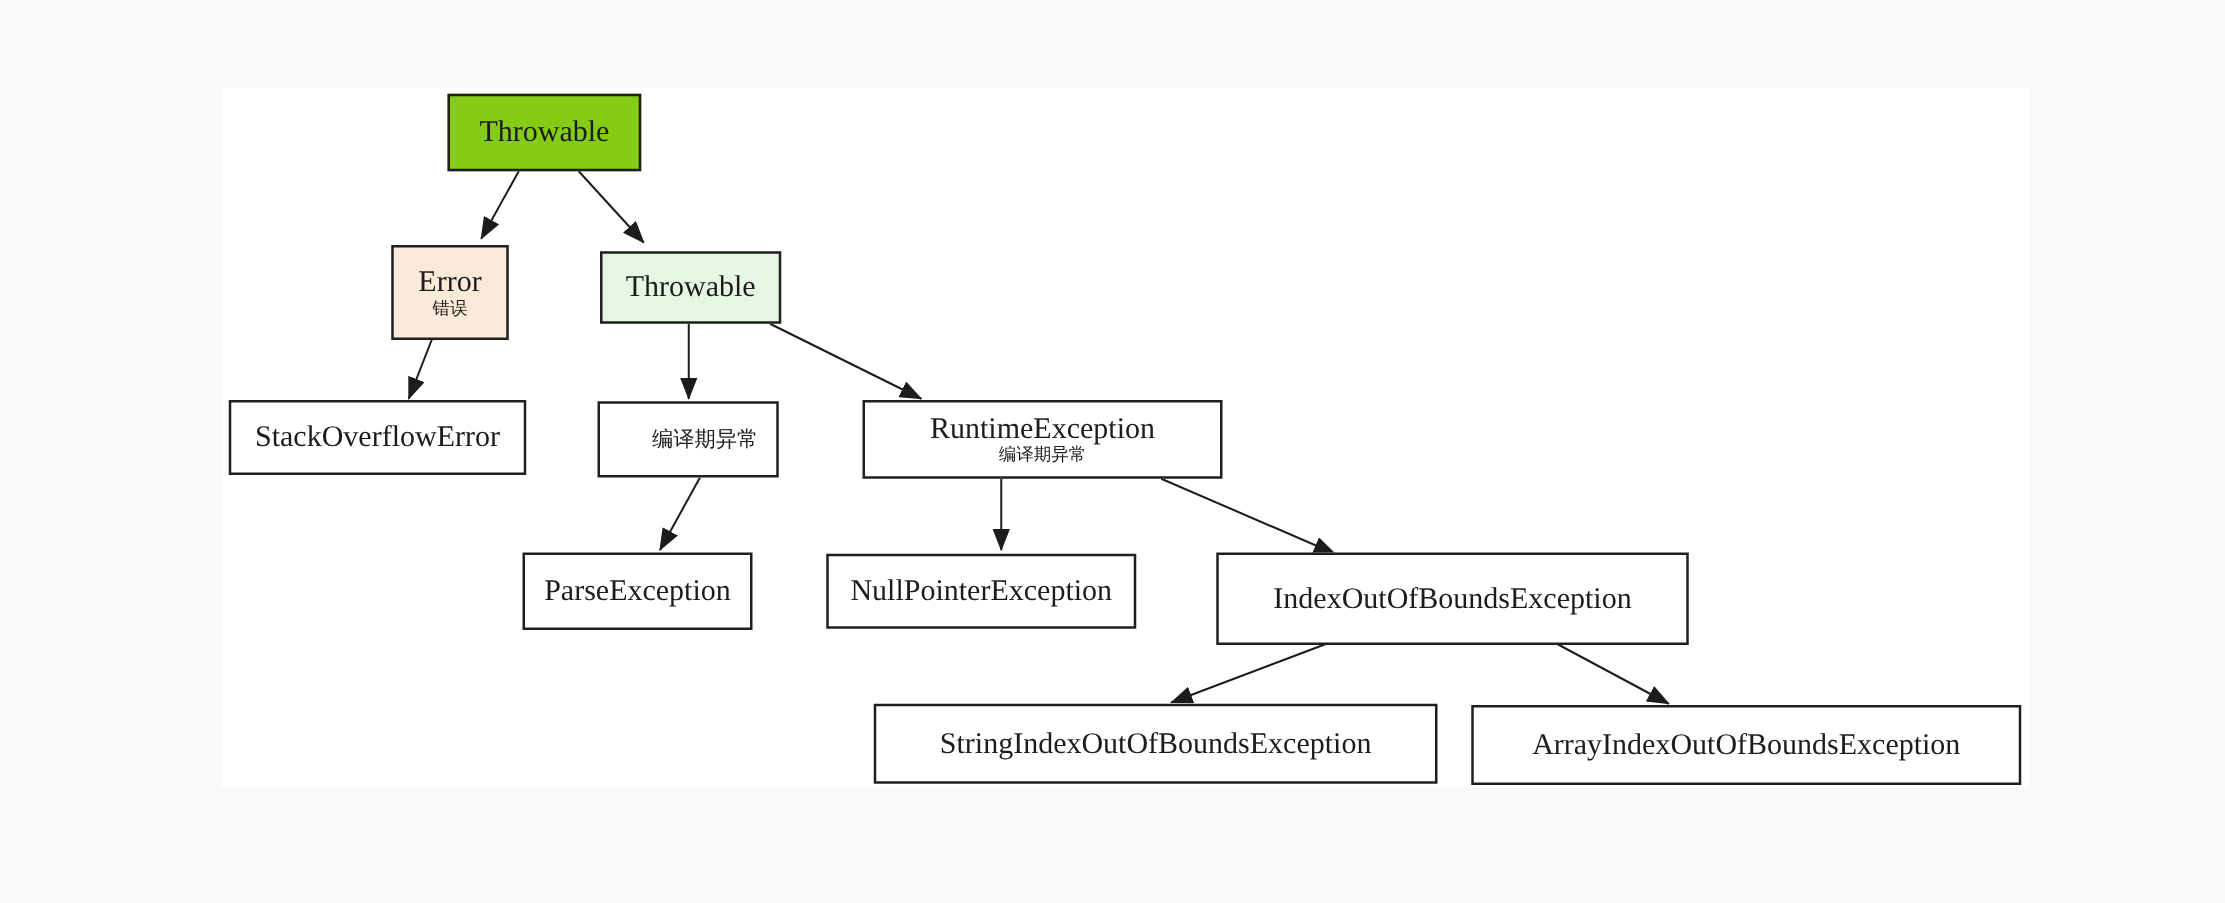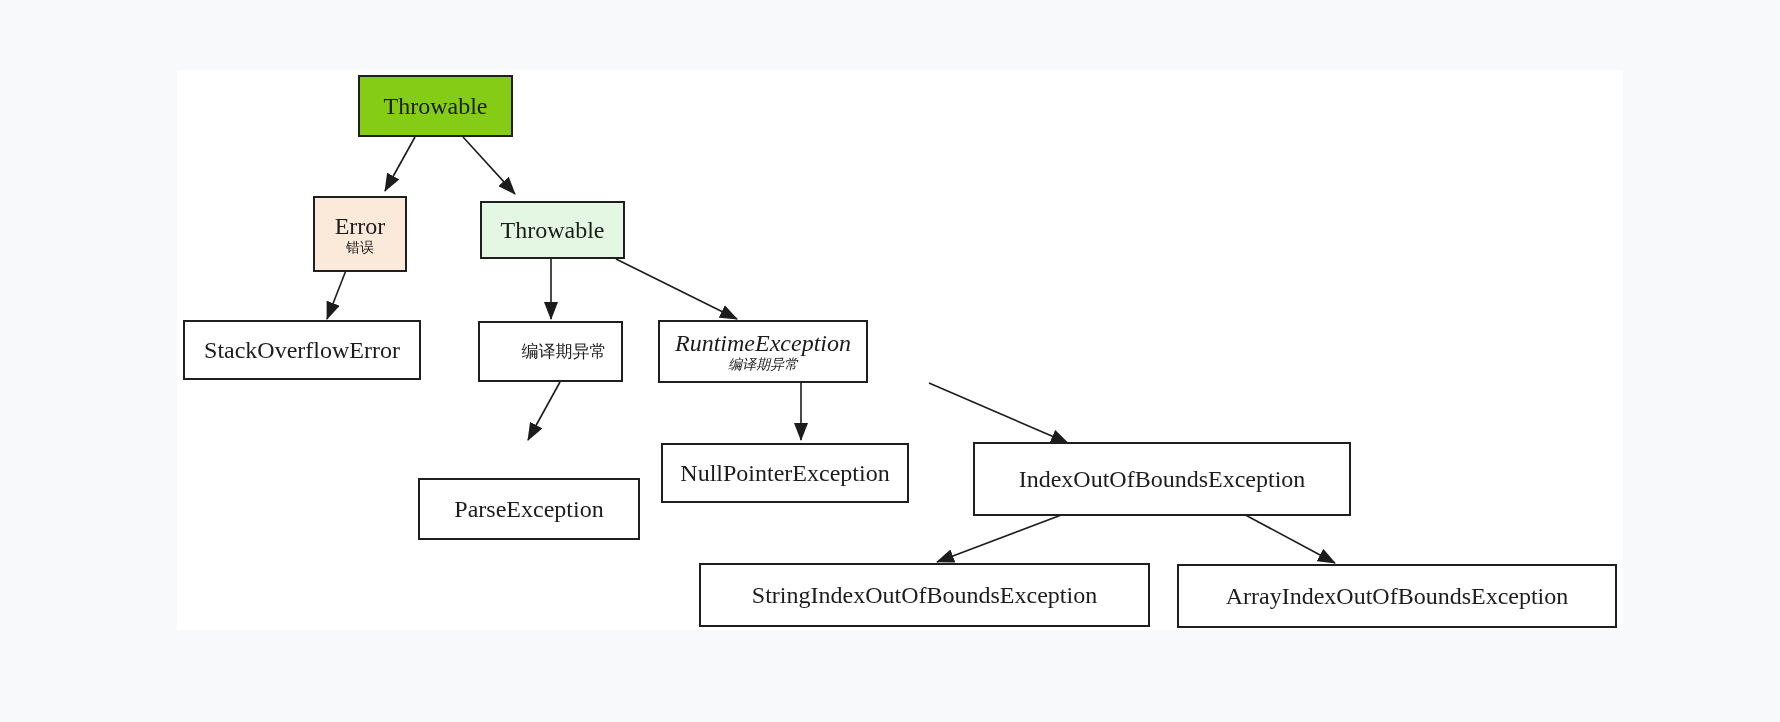--- a/index.html
+++ b/index.html
@@ -42,22 +42,22 @@
   }
   .node .label    { font-size: 24px; }
   .node .sublabel { font-size: 14px; }
   .node.cjk .label { font-size: 17px; margin-left: 27px; }
 
   .n-throwable { left: 181px;  top: 5px;   width: 155px; height: 62px; background: #84cc16; }
   .n-error     { left: 136px;  top: 126px; width: 94px;  height: 76px; background: #fbe9d9; }
   .n-exception { left: 303px;  top: 131px; width: 145px; height: 58px; background: #e3f7e3; }
   .n-soe       { left: 6px;    top: 250px; width: 238px; height: 60px; }
   .n-compile   { left: 301px;  top: 251px; width: 145px; height: 61px; }
-  .n-runtime   { left: 481px;  top: 250px; width: 210px; height: 63px; font-style: italic; }
-  .n-parse     { left: 241px;  top: 372px; width: 222px; height: 62px; margin-top: 36px; }
+  .n-runtime   { left: 513px;  top: 250px; width: 288px; height: 63px; }
+  .n-parse     { left: 241px;  top: 372px; width: 184px; height: 62px; }
   .n-npe       { left: 484px;  top: 373px; width: 248px; height: 60px; }
   .n-ioobe     { left: 796px;  top: 372px; width: 378px; height: 74px; }
   .n-sioobe    { left: 522px;  top: 493px; width: 451px; height: 64px; align-items: center; }
   .n-aioobe    { left: 1000px; top: 494px; width: 440px; height: 64px; }
 </style>
 </head>
 <body>
 
 <div class="canvas">
 

